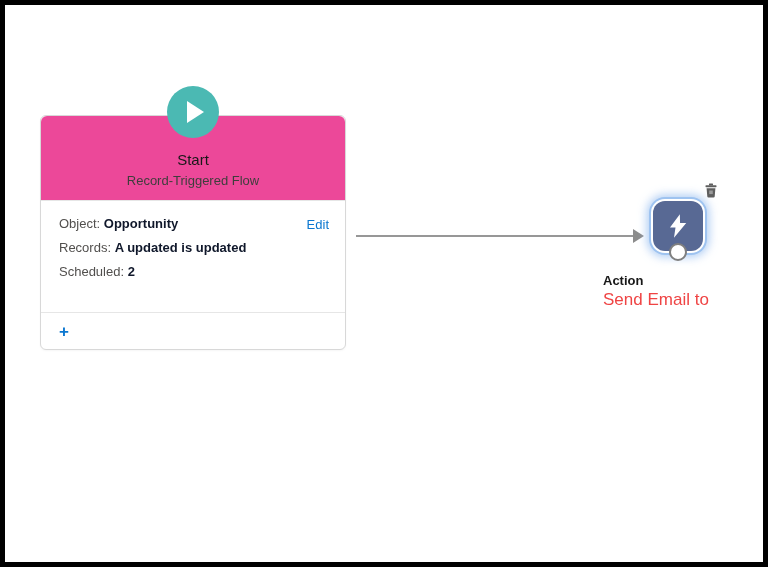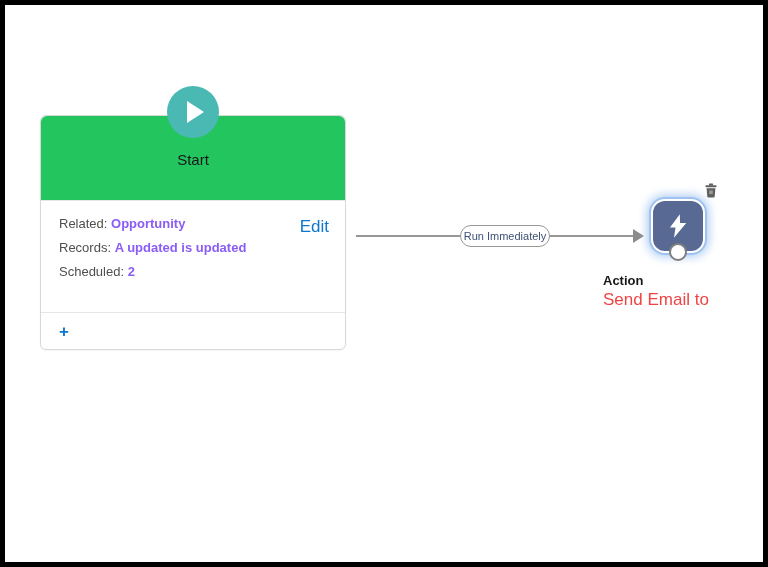--- a/index.html
+++ b/index.html
@@ -35,41 +35,41 @@
   }
   .play-triangle {
     width: 0; height: 0;
     border-top: 11px solid transparent;
     border-bottom: 11px solid transparent;
     border-left: 17px solid #ffffff;
     margin-left: 5px;
   }
   .start-card-header {
     height: 85px;
-    background: #22c55e;
+    background: #ec4899;
     border-bottom: 1px solid #e6e6e6;
     border-radius: 6px 6px 0 0;
     text-align: center;
     padding-top: 33px;
   }
   .start-title { font-size: 15px; color: #181818; line-height: 22px; }
   .start-subtitle { font-size: 13px; color: #3e3e3c; line-height: 20px; }
 
   .start-card-body {
     position: relative;
     padding: 11px 18px 0 18px;
     height: 111px;
   }
   .field-row { font-size: 13px; line-height: 24px; white-space: nowrap; }
   .field-label { color: #514f4d; }
-  .field-value { color: #8b5cf6; font-weight: bold; }
+  .field-value { color: #0f172a; font-weight: bold; }
   .edit-link {
     position: absolute;
     right: 16px; top: 16px;
-    font-size: 17px;
+    font-size: 13px;
     color: #0b77d0;
     text-decoration: none;
     cursor: pointer;
   }
   .start-card-footer {
     border-top: 1px solid #e6e6e6;
     height: 37px;
     display: flex;
     align-items: center;
     padding-left: 18px;
@@ -161,46 +161,46 @@
 
 <div class="frame">
 
   <div class="start-play">
     <div class="play-triangle"></div>
   </div>
 
   <div class="start-card">
     <div class="start-card-header">
       <div class="start-title">Start</div>
+      <div class="start-subtitle">Record-Triggered Flow</div>
     </div>
 
     <div class="start-card-body">
       <div class="field-row">
-        <span class="field-label">Related:</span>
+        <span class="field-label">Object:</span>
         <span class="field-value">Opportunity</span>
       </div>
       <div class="field-row">
         <span class="field-label">Records:</span>
         <span class="field-value">A updated is updated</span>
       </div>
       <div class="field-row">
         <span class="field-label">Scheduled:</span>
         <span class="field-value">2</span>
       </div>
       <a class="edit-link">Edit</a>
     </div>
 
     <div class="start-card-footer">
       <span class="plus-icon">+</span>
     </div>
   </div>
 
   <div class="connector-line"></div>
   <div class="connector-arrowhead"></div>
-  <div class="connector-pill">Run Immediately</div>
 
   <div class="trash-button">
     <svg width="14" height="15" viewBox="0 0 14 15">
       <rect x="5" y="0.5" width="4" height="2" rx="0.5" fill="#5f5f5f"></rect>
       <rect x="1.5" y="2.2" width="11" height="2" rx="0.6" fill="#5f5f5f"></rect>
       <path d="M2.6 5.2 h8.8 l-0.7 8.2 a1.2 1.2 0 0 1 -1.2 1.1 h-5 a1.2 1.2 0 0 1 -1.2 -1.1 z" fill="#5f5f5f"></path>
       <rect x="5.2" y="7.5" width="3.6" height="3.6" fill="#9b9b9b"></rect>
     </svg>
   </div>
 

